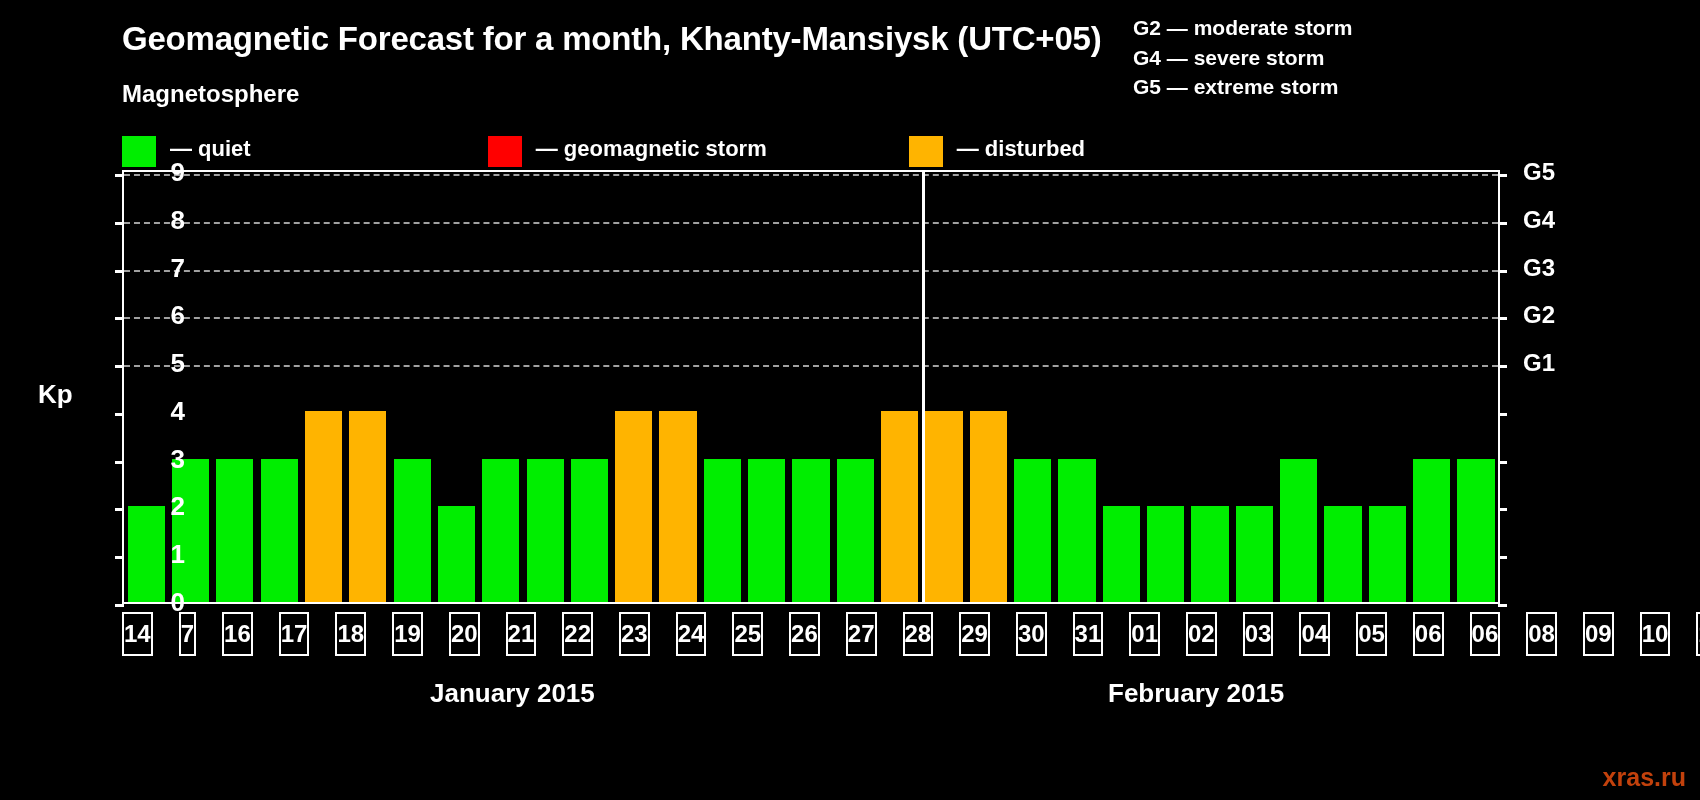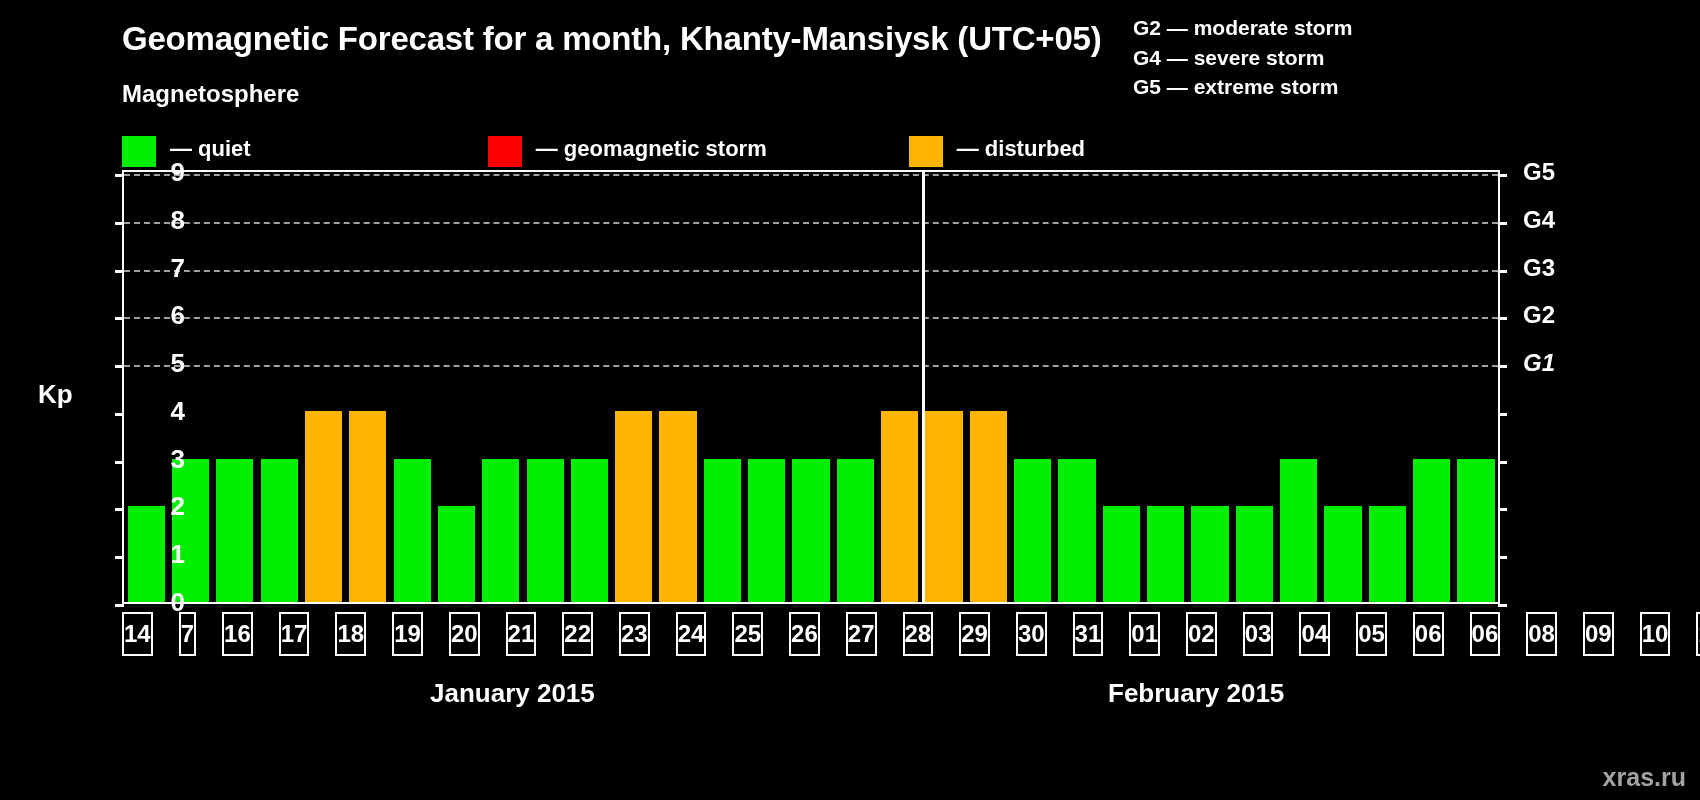--- a/index.html
+++ b/index.html
@@ -194,21 +194,21 @@
   #month-jan { left: 430px; }
   #month-feb { left: 1108px; }
 
   
   #watermark {
     position: absolute;
     right: 14px;
     bottom: 8px;
     font-size: 25px;
     font-weight: bold;
-    color: #a3a3a3;
+    color: #c2410c;
   }
 </style>
 </head>
 <body>
 
 <div id="title">Geomagnetic Forecast for a month, Khanty-Mansiysk (UTC+05)</div>
 
 <div id="magnetosphere-label">Magnetosphere</div>
 <div id="magnetosphere-legend">
     <div class="legend-entry">
@@ -365,21 +365,21 @@
     <div class="ylabel" style="top: 267.556px;">7</div>
     <div class="ylabel" style="top: 315.333px;">6</div>
     <div class="ylabel" style="top: 363.111px;">5</div>
     <div class="ylabel" style="top: 410.889px;">4</div>
     <div class="ylabel" style="top: 458.667px;">3</div>
     <div class="ylabel" style="top: 506.444px;">2</div>
     <div class="ylabel" style="top: 554.222px;">1</div>
     <div class="ylabel" style="top: 602px;">0</div>
   </div>
 <div id="g-axis-labels">
-    <div class="glabel" style="top: 363.111px; font-style: italic;">G1</div>
+    <div class="glabel" style="top: 363.111px;">G1</div>
     <div class="glabel" style="top: 315.333px;">G2</div>
     <div class="glabel" style="top: 267.556px;">G3</div>
     <div class="glabel" style="top: 219.778px;">G4</div>
     <div class="glabel" style="top: 172px;">G5</div>
   </div>
 <div id="kp-axis-title">Kp</div>
 
 <div id="date-axis">
     <div class="date-cell">14</div>
     <div class="date-cell">7</div>

